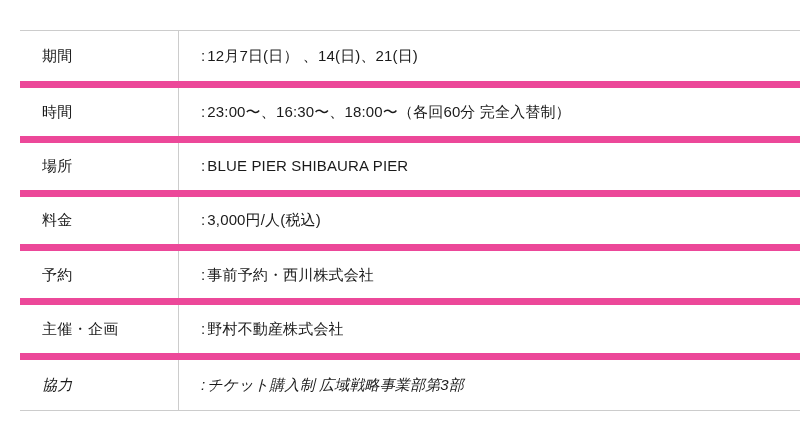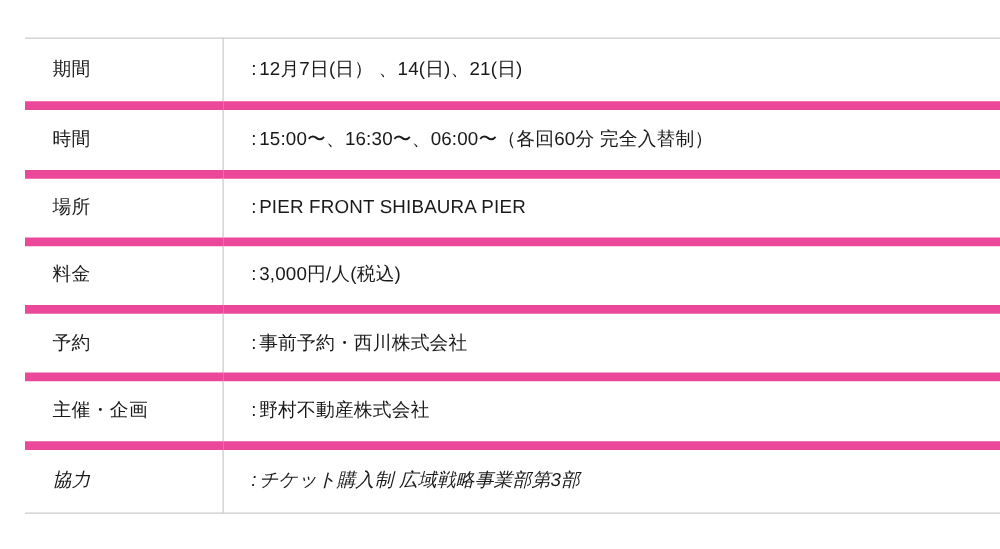--- a/index.html
+++ b/index.html
@@ -87,28 +87,28 @@
       <tr>
         <td class="label-cell">期間</td>
         <td class="value-cell">
           <span class="value-wrap"><span class="colon">:</span><span>12月7日(日） 、14(日)、21(日)</span></span>
         </td>
       </tr>
 
       <tr>
         <td class="label-cell">時間</td>
         <td class="value-cell">
-          <span class="value-wrap"><span class="colon">:</span><span>15:00〜、16:30〜、06:00〜（各回60分 完全入替制）</span></span>
+          <span class="value-wrap"><span class="colon">:</span><span>23:00〜、16:30〜、18:00〜（各回60分 完全入替制）</span></span>
         </td>
       </tr>
 
       <tr>
         <td class="label-cell">場所</td>
         <td class="value-cell">
-          <span class="value-wrap"><span class="colon">:</span><span>PIER FRONT SHIBAURA PIER</span></span>
+          <span class="value-wrap"><span class="colon">:</span><span>BLUE PIER SHIBAURA PIER</span></span>
         </td>
       </tr>
 
       <tr>
         <td class="label-cell">料金</td>
         <td class="value-cell">
           <span class="value-wrap"><span class="colon">:</span><span>3,000円/人(税込)</span></span>
         </td>
       </tr>
 

